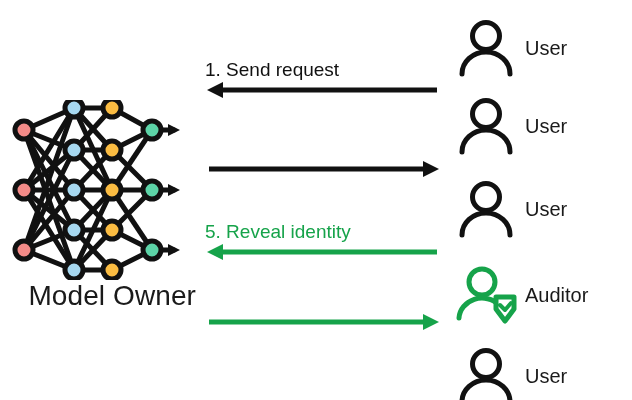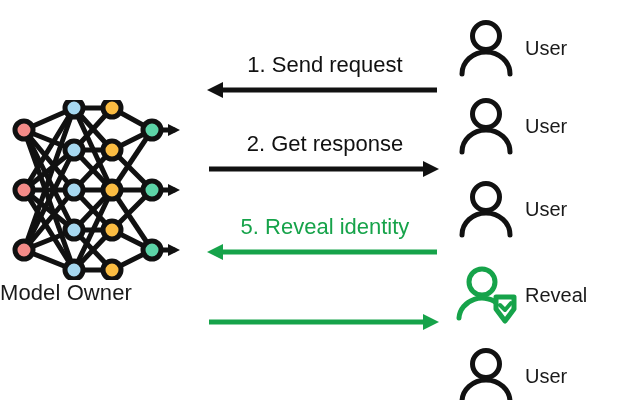--- a/index.html
+++ b/index.html
@@ -31,41 +31,40 @@
     left: 2px;
     top: 0px;
     width: 180px;
     height: 180px;
   }
   #model-owner-label {
     position: absolute;
     left: 0px;
     top: 180px;
     width: 196px;
-    text-align: left;
-    font-size: 22px;
+    text-align: right;
+    font-size: 28px;
     color: #1a1a1a;
     letter-spacing: 0.1px;
     white-space: nowrap;
   }
 
   
   .msg-row {
     position: absolute;
     left: 205px;
     width: 240px;
     height: 56px;
   }
   .msg-label {
     position: absolute;
     left: 0;
-    top: 0;
+    top: 7px;
     width: 240px;
-    text-align: center;
-    font-size: 22px;
+    font-size: 19px;
     white-space: nowrap;
   }
   .msg-label.black { color: #111111; }
   .msg-label.green { color: #16a34a; }
   .msg-arrow {
     position: absolute;
     left: 0;
     top: 27px;
     width: 236px;
     height: 22px;
@@ -193,21 +192,20 @@
 
   <div class="msg-row" style="top:52px;">
     <div class="msg-label black">1. Send request</div>
     <svg class="msg-arrow" viewBox="0 0 236 22">
       <line x1="14" y1="11" x2="232" y2="11" stroke="#111111" stroke-width="5"></line>
       <polygon points="2,11 18,3 18,19" fill="#111111"></polygon>
     </svg>
   </div>
 
   <div class="msg-row" style="top:131px;">
-    <div class="msg-label black">2. Get response</div>
     <svg class="msg-arrow" viewBox="0 0 236 22">
       <line x1="4" y1="11" x2="222" y2="11" stroke="#111111" stroke-width="5"></line>
       <polygon points="234,11 218,3 218,19" fill="#111111"></polygon>
     </svg>
   </div>
 
   <div class="msg-row" style="top:214px;">
     <div class="msg-label green">5. Reveal identity</div>
     <svg class="msg-arrow" viewBox="0 0 236 22">
       <line x1="14" y1="11" x2="232" y2="11" stroke="#16a34a" stroke-width="5"></line>
@@ -248,21 +246,21 @@
       <span class="actor-label">User</span>
     </div>
 
     <div class="actor-row" style="top:249px;">
       <svg class="actor-icon" viewBox="0 0 62 62">
         <circle cx="27" cy="18" r="13" fill="none" stroke="#16a34a" stroke-width="5"></circle>
         <path d="M4 54 A23 21 0 0 1 44 41" fill="none" stroke="#16a34a" stroke-width="5" stroke-linecap="round"></path>
         <path d="M41 33 L59 33 L59 45 L50 57 L41 45 Z" fill="#ffffff" stroke="#16a34a" stroke-width="5" stroke-linejoin="round"></path>
         <polyline points="45,41 50,46 56,39" fill="none" stroke="#16a34a" stroke-width="4" stroke-linecap="round" stroke-linejoin="round"></polyline>
       </svg>
-      <span class="actor-label">Reveal</span>
+      <span class="actor-label">Auditor</span>
     </div>
 
     <div class="actor-row" style="top:330px;">
       <svg class="actor-icon" viewBox="0 0 62 62">
         <circle cx="31" cy="19" r="13.5" fill="none" stroke="#111111" stroke-width="5"></circle>
         <path d="M7 57 A24 22 0 0 1 55 57" fill="none" stroke="#111111" stroke-width="5" stroke-linecap="round"></path>
       </svg>
       <span class="actor-label">User</span>
     </div>
 

